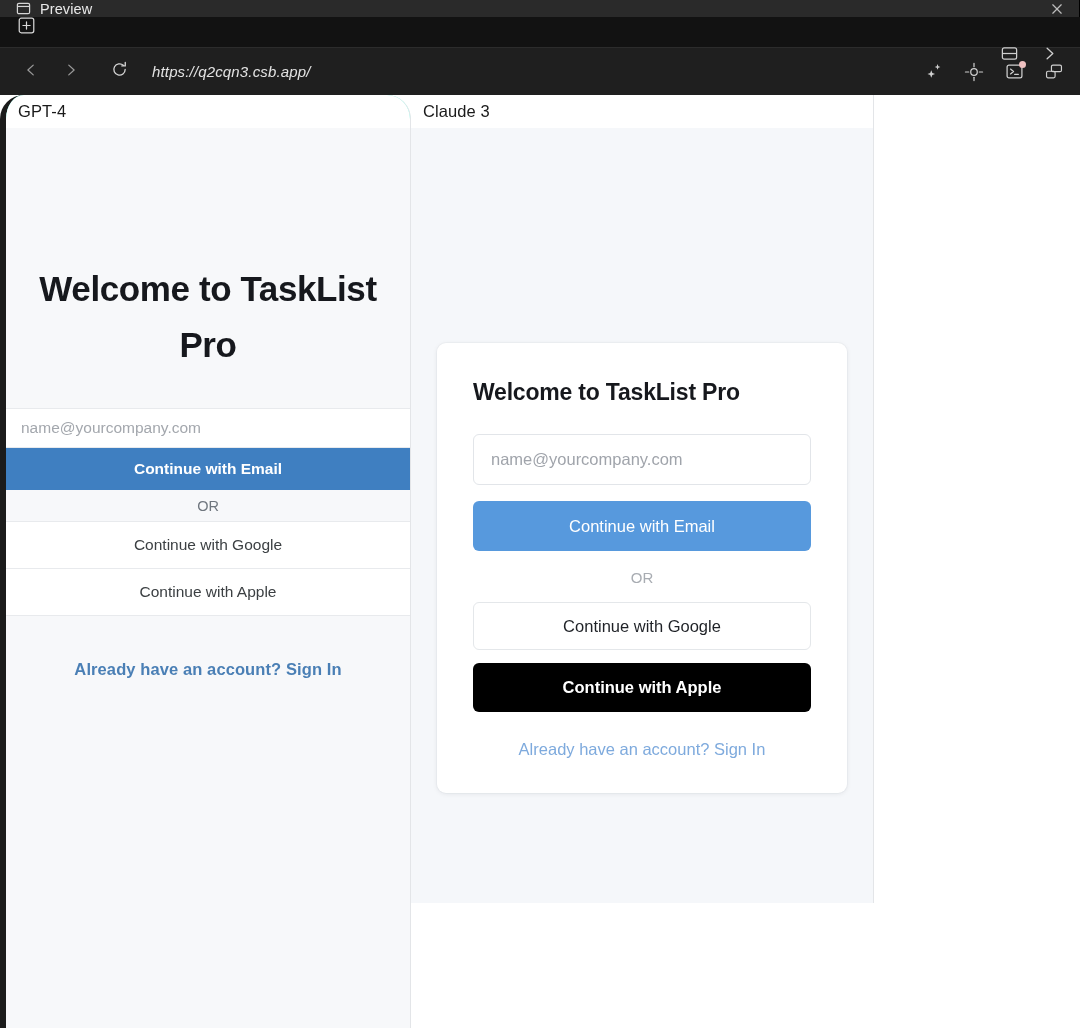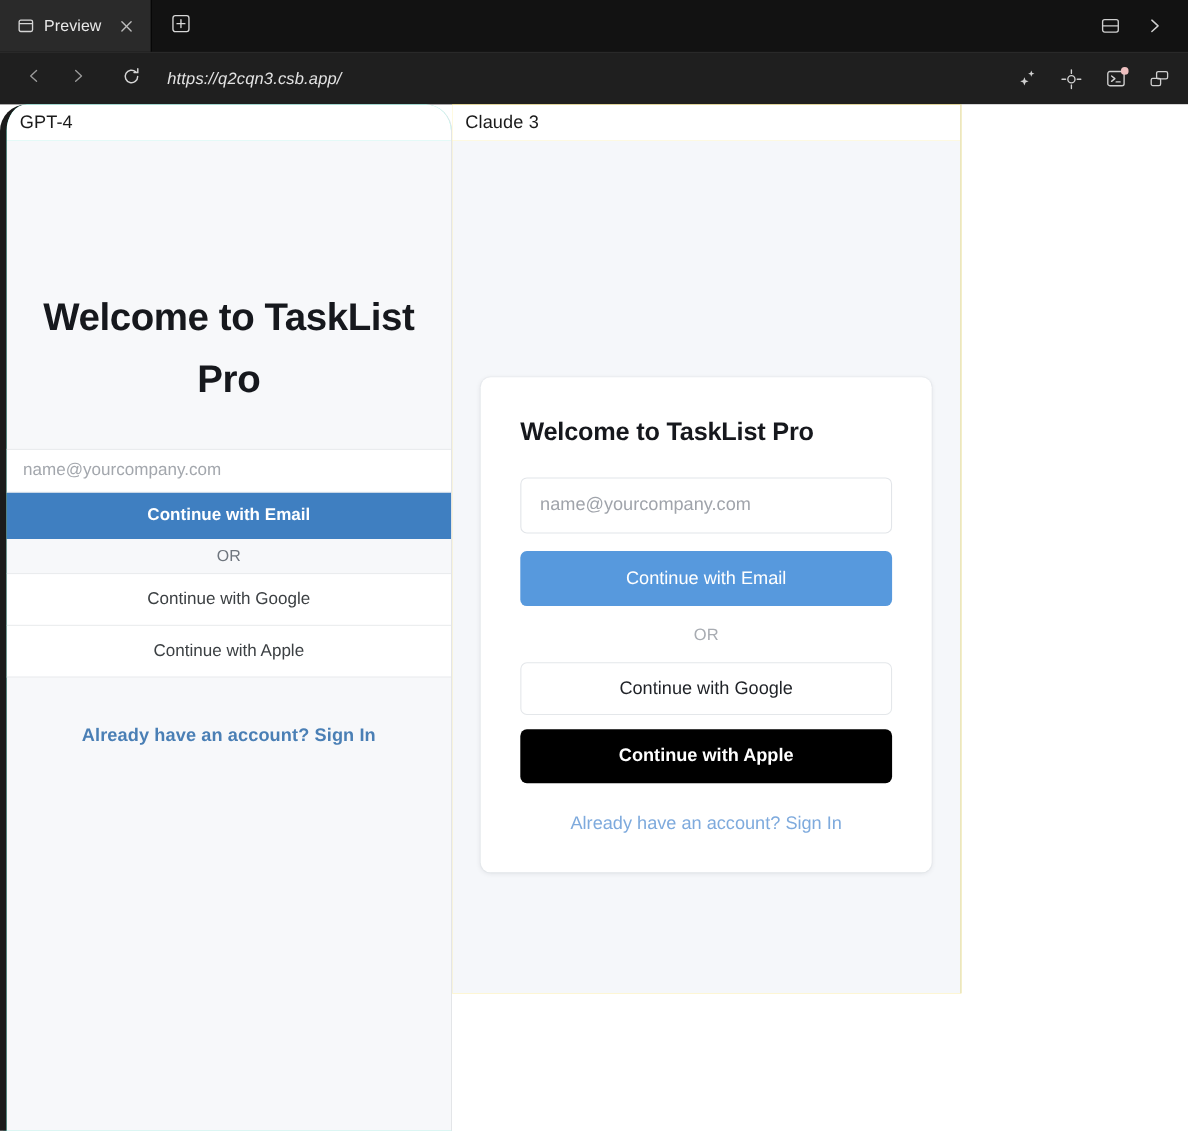--- a/index.html
+++ b/index.html
@@ -17,20 +17,21 @@
     background: #1b1b1b;
     width: 1080px;
   }
 
   .tab-strip {
     height: 47px;
     background: #121212;
     display: flex;
     align-items: stretch;
     position: relative;
+    flex-direction: column;
   }
 
   .tab {
     display: flex;
     align-items: center;
     gap: 9px;
     padding: 0 14px 0 16px;
     background: #2a2a2a;
     min-width: 138px;
     height: 47px;
@@ -239,21 +240,21 @@
     color: #4a7fb5;
     font-size: 16.5px;
     font-weight: bold;
     letter-spacing: 0.1px;
   }
 
   
   .pane-right {
     width: 463px;
     height: 808px;
-    background: #fde047;
+    background: #a3a3a3;
     border-right: 1px solid #e3e5e8;
     position: relative;
     overflow: hidden;
   }
 
   .right-body {
     background: #f5f7fa;
     height: 100%;
     padding: 0 26px;
     display: flex;

